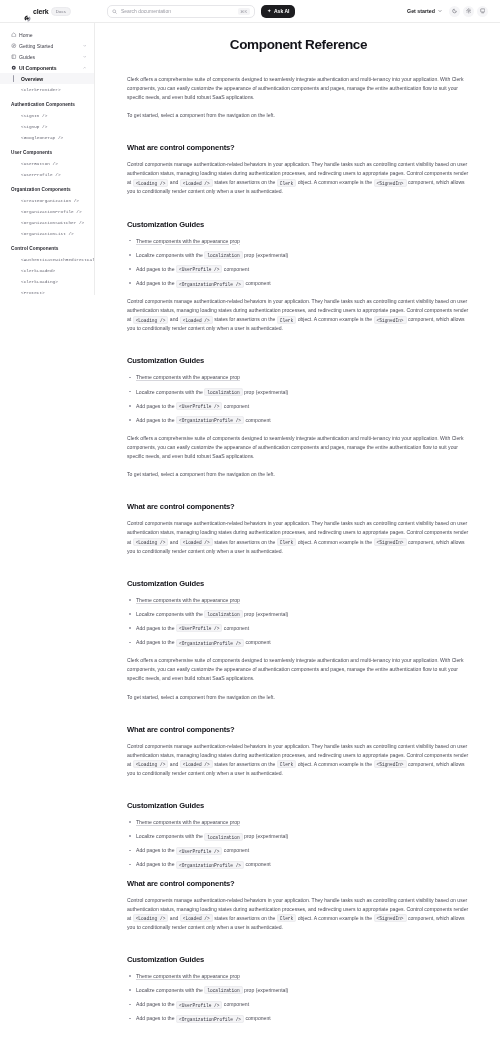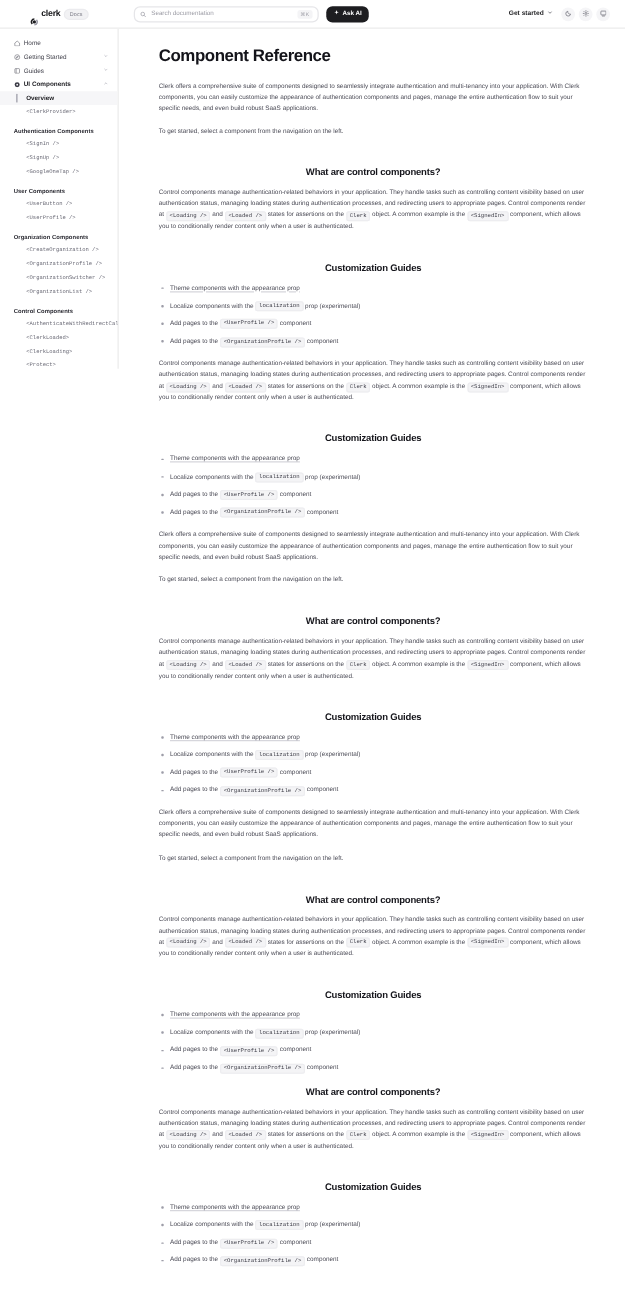--- a/index.html
+++ b/index.html
@@ -103,25 +103,25 @@
   }
 
   
   .main {
     position: absolute; top: 23px; left: 95px; right: 0; bottom: 0;
     overflow: hidden;
     padding: 14px 30px 0 32px;
   }
   h1.page-title {
     font-size: 13.5px; font-weight: 700; letter-spacing: -0.35px;
-    color: #14141a; margin-bottom: 13px;
+    color: #14141a; margin-bottom: 23px; text-align: center;
   }
   h2.sec-title {
     font-size: 7.6px; font-weight: 700; letter-spacing: -0.15px;
-    color: #16161c; margin-bottom: 8px; text-align: center;
+    color: #16161c; margin-bottom: 8px;
   }
   p.body {
     font-size: 5.1px; line-height: 1.78; color: #4b4b56;
     margin-bottom: 9px; text-align: left;
   }
   p.body:last-child { margin-bottom: 0; }
   code.inline {
     font-family: "Liberation Mono", monospace;
     font-size: 4.5px; background: #f4f4f6;
     border: 1px solid #ededf0; border-radius: 2px;

